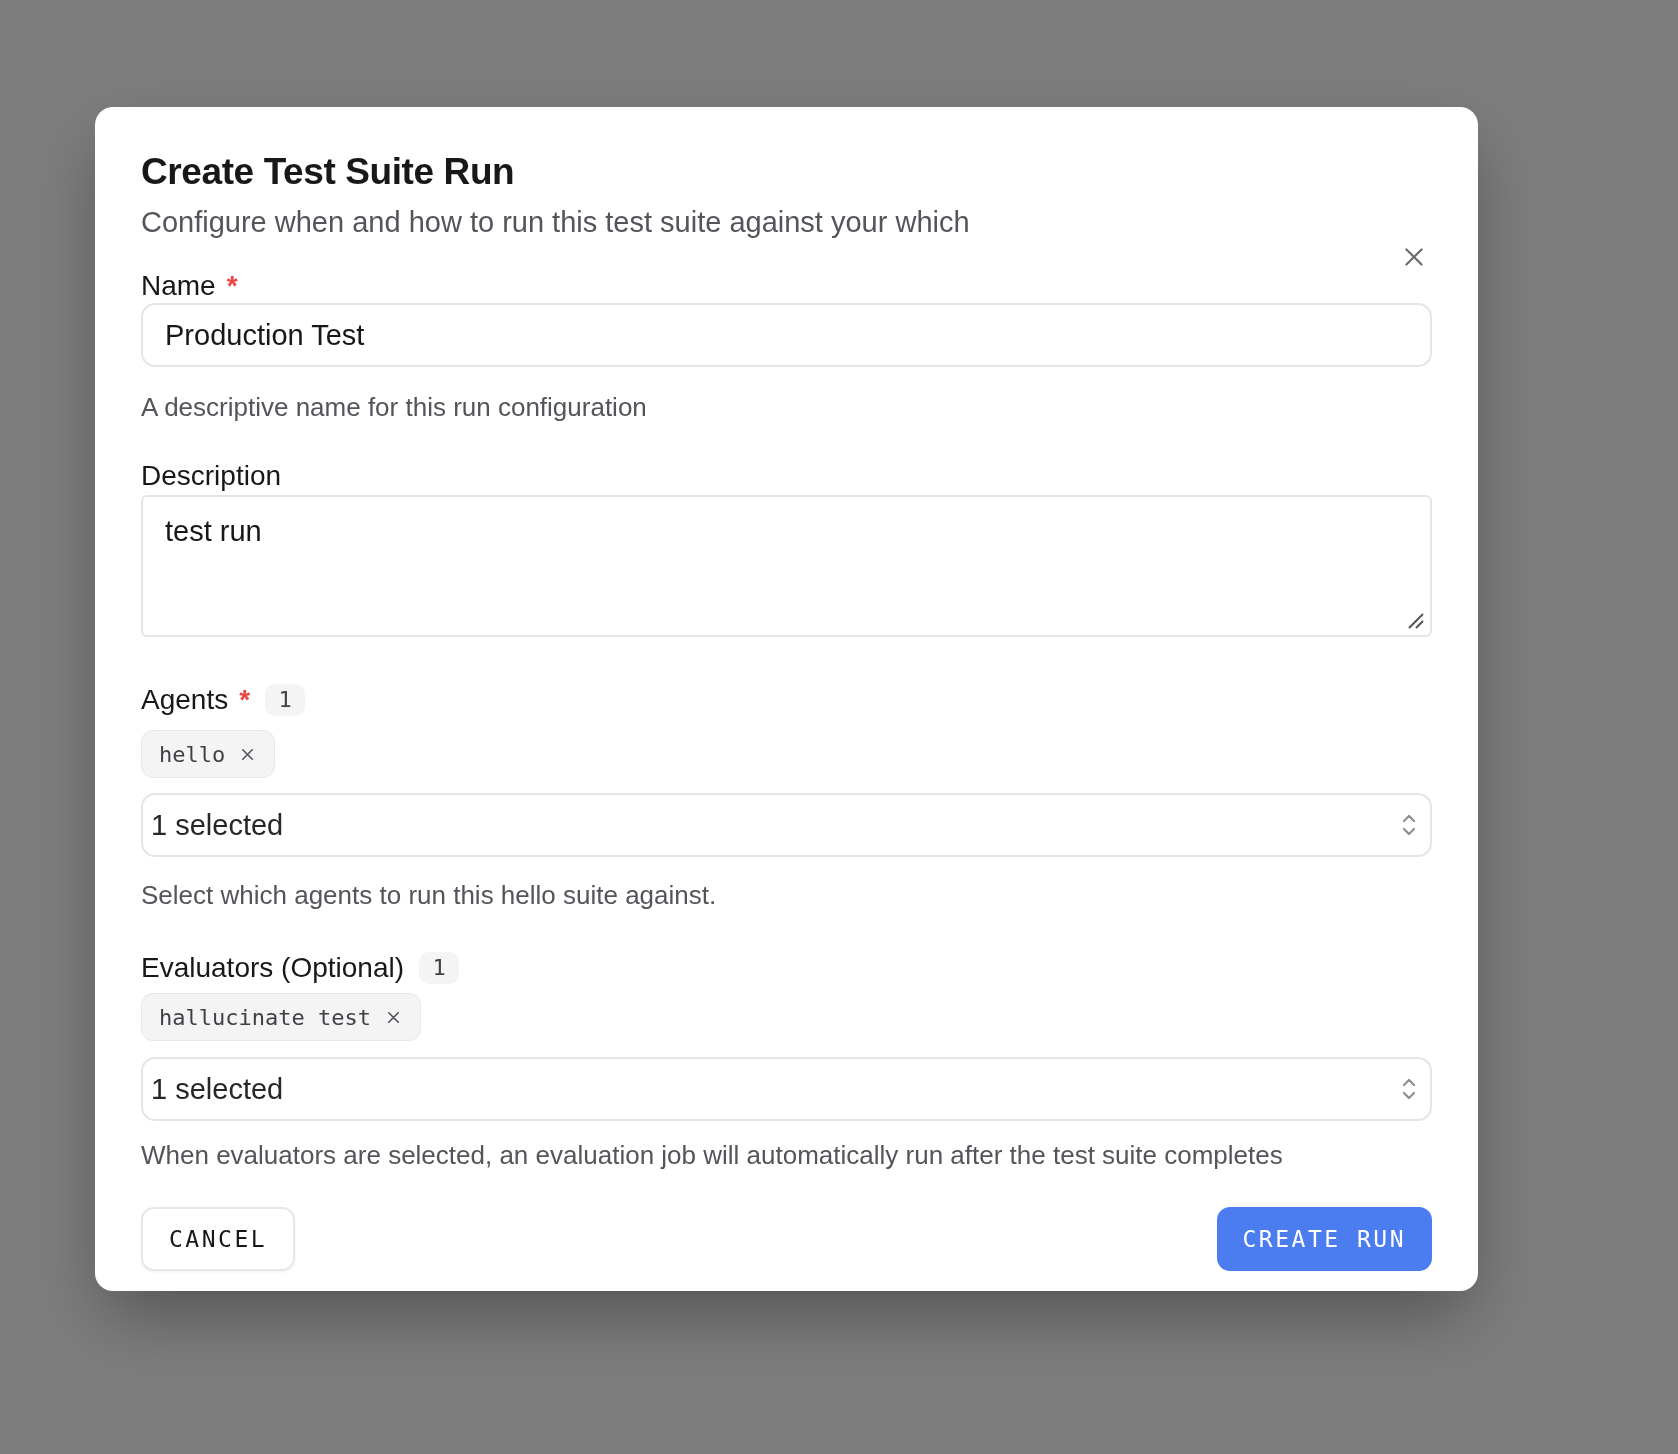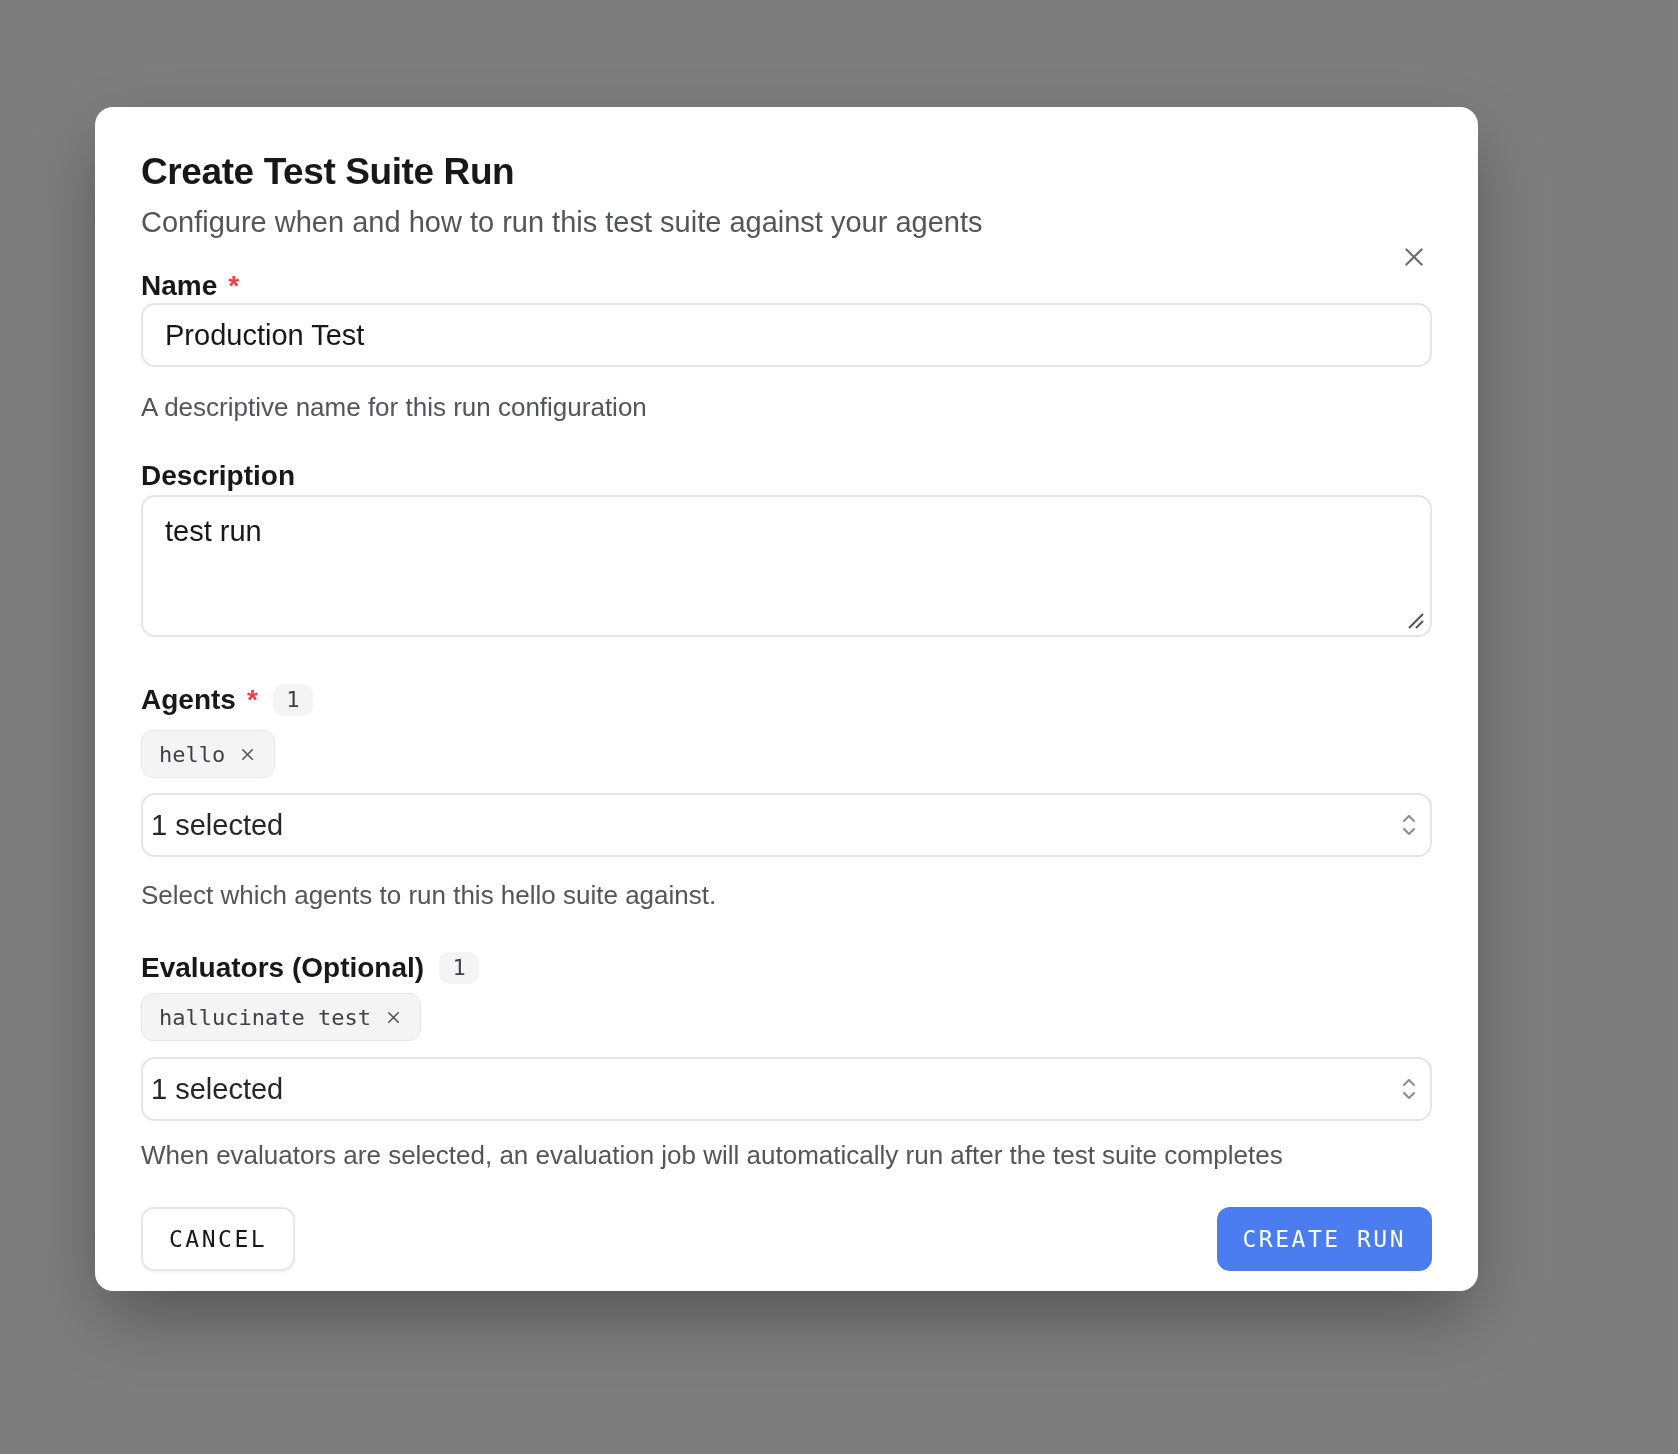--- a/index.html
+++ b/index.html
@@ -45,21 +45,21 @@
   }
 
   .label-row {
     display: flex;
     align-items: center;
     gap: 11px;
     font-size: 28px;
     line-height: 34px;
   }
   .label-row label {
-    font-weight: 700;
+    font-weight: 400;
     color: #18181b;
   }
   .req { color: #ef4444; font-weight: 600; }
   .row-name { margin-top: 28px; }
   .row-desc { margin-top: 36px; }
   .row-agents { margin-top: 46px; }
   .row-evals { margin-top: 40px; }
 
   .count-badge {
     display: inline-flex;
@@ -98,21 +98,21 @@
     color: #54545b;
   }
   .helper-tight { margin-top: 22px; }
   .helper-evals { margin-top: 18px; }
 
   .textarea-wrap { position: relative; margin-top: 2px; }
   .textarea {
     width: 100%;
     height: 142px;
     border: 2px solid #e5e5e9;
-    border-radius: 14px;
+    border-radius: 6px;
     padding: 16px 22px;
     font-family: "Liberation Sans", sans-serif;
     font-size: 29px;
     line-height: 36px;
     color: #18181b;
     resize: none;
     outline: none;
     display: block;
   }
   .resize-handle {
@@ -199,21 +199,21 @@
 
 <div class="modal">
 
   <button class="close-btn">
     <svg viewBox="0 0 24 24">
       <path d="M5 5 L19 19 M19 5 L5 19"></path>
     </svg>
   </button>
 
   <h1 class="dialog-title">Create Test Suite Run</h1>
-  <p class="dialog-subtitle">Configure when and how to run this test suite against your agents</p>
+  <p class="dialog-subtitle">Configure when and how to run this test suite against your which</p>
 
   <div class="label-row row-name">
     <label>Name</label>
     <span class="req">*</span>
   </div>
   <input class="text-input" type="text" value="Production Test" style="">
   <p class="helper">A descriptive name for this run configuration</p>
 
   <div class="label-row row-desc">
     <label>Description</label>

